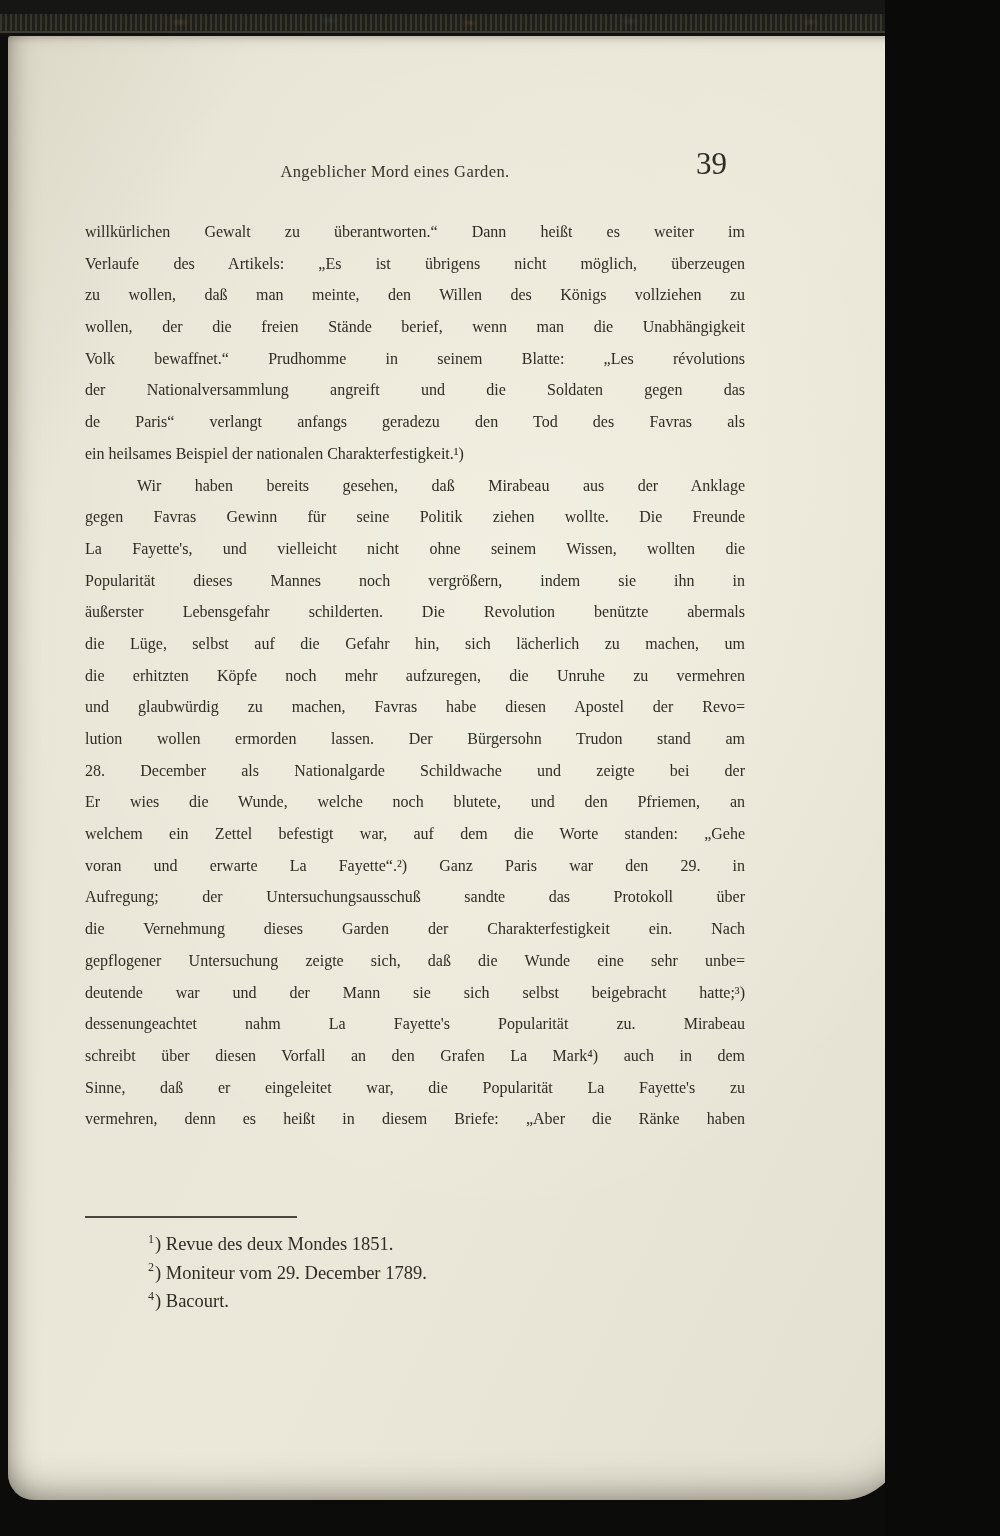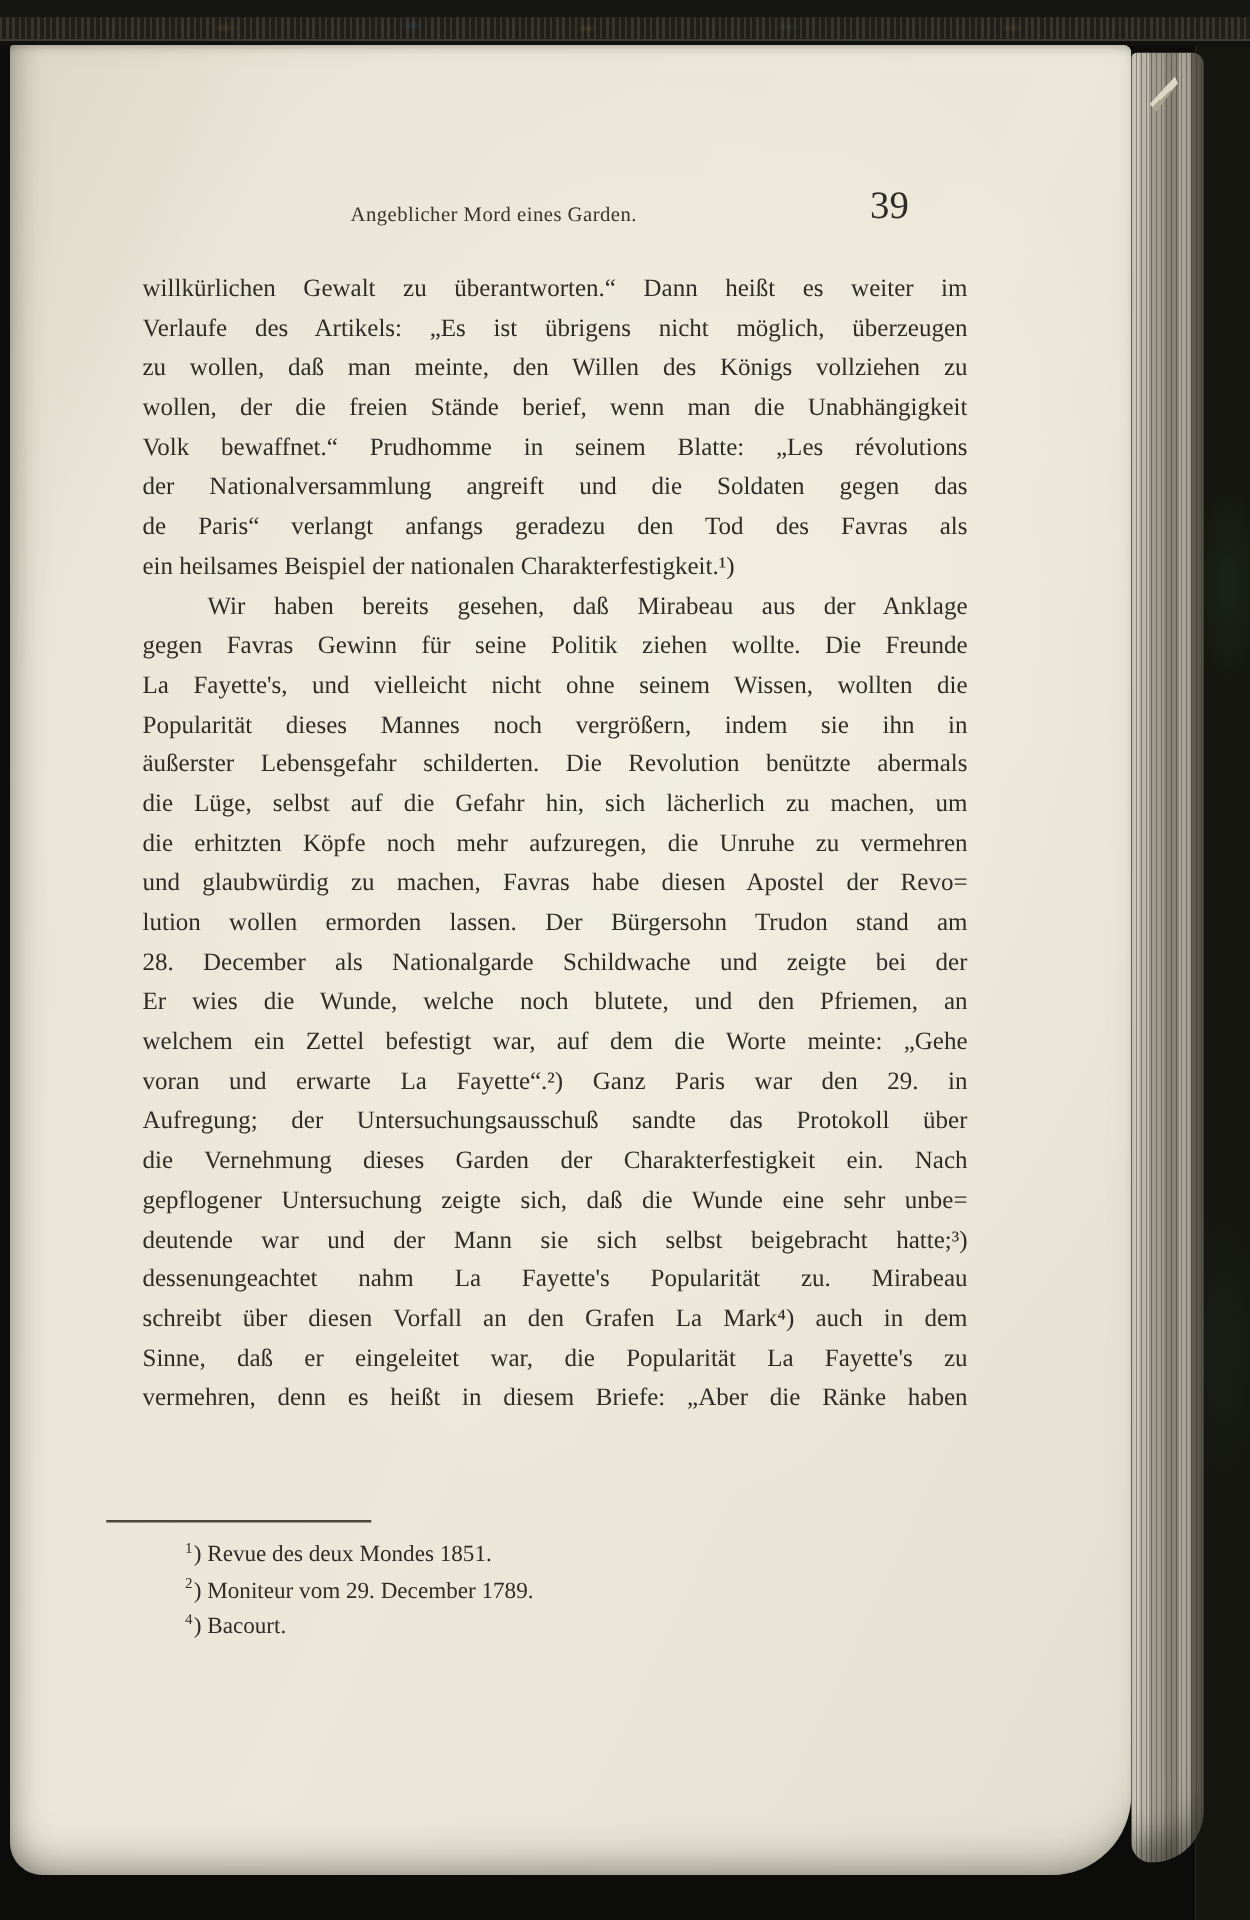--- a/index.html
+++ b/index.html
@@ -2,21 +2,21 @@
 <html><head>
 <meta charset="utf-8">
 <style>
   html, body {
     margin: 0; padding: 0;
     background: #0a0a09;
     font-family: "Liberation Serif", "DejaVu Serif", serif;
   }
   .scene {
     position: relative;
-    width: 1000px; height: 1536px;
+    width: 885px; height: 1536px;
     overflow: hidden;
     background: #0c0c0a;
   }
   
   .cloth-band {
     position: absolute; left: 0; top: 0; width: 1000px; height: 37px;
     background:
       radial-gradient(14px 6px at 18% 60%, rgba(94,72,40,.55), transparent 70%),
       radial-gradient(16px 6px at 33% 55%, rgba(52,74,96,.4), transparent 70%),
       radial-gradient(12px 5px at 47% 62%, rgba(110,84,42,.45), transparent 70%),
@@ -72,23 +72,22 @@
     font-size: 16.5px; letter-spacing: .4px;
     color: #35332c;
   }
   .page-number {
     position: absolute; left: 688px; top: 110px;
     font-size: 31px; color: #2e2c26;
   }
   .text-block {
     position: absolute; left: 77px; top: 180px; width: 660px;
     color: #2e2c26;
-    font-size: 20px; line-height: 31.7px;
+    font-size: 16px; line-height: 31.7px;
     hyphens: none;
-    margin-left: 29px;
   }
   .text-line {
     text-align: justify;
     text-align-last: justify;
     white-space: normal;
     overflow: hidden; height: 31.7px;
   }
   .text-line.no-justify { text-align-last: left; }
   .text-line.indent { text-indent: 52px; }
   .footnote-rule {
@@ -131,21 +130,21 @@
         <div class="text-line">gegen Favras Gewinn für seine Politik ziehen wollte.  Die Freunde</div>
         <div class="text-line">La Fayette's, und vielleicht nicht ohne seinem Wissen, wollten die</div>
         <div class="text-line">Popularität dieses Mannes noch vergrößern, indem sie ihn in</div>
         <div class="text-line">äußerster Lebensgefahr schilderten.  Die Revolution benützte abermals</div>
         <div class="text-line">die Lüge, selbst auf die Gefahr hin, sich lächerlich zu machen, um</div>
         <div class="text-line">die erhitzten Köpfe noch mehr aufzuregen, die Unruhe zu vermehren</div>
         <div class="text-line">und glaubwürdig zu machen, Favras habe diesen Apostel der Revo=</div>
         <div class="text-line">lution wollen ermorden lassen.  Der Bürgersohn Trudon stand am</div>
         <div class="text-line">28. December als Nationalgarde Schildwache und zeigte bei der</div>
         <div class="text-line">Er wies die Wunde, welche noch blutete, und den Pfriemen, an</div>
-        <div class="text-line">welchem ein Zettel befestigt war, auf dem die Worte meinte: „Gehe</div>
+        <div class="text-line">welchem ein Zettel befestigt war, auf dem die Worte standen: „Gehe</div>
         <div class="text-line">voran und erwarte La Fayette“.²)  Ganz Paris war den 29. in</div>
         <div class="text-line">Aufregung; der Untersuchungsausschuß sandte das Protokoll über</div>
         <div class="text-line">die Vernehmung dieses Garden der Charakterfestigkeit ein.  Nach</div>
         <div class="text-line">gepflogener Untersuchung zeigte sich, daß die Wunde eine sehr unbe=</div>
         <div class="text-line">deutende war und der Mann sie sich selbst beigebracht hatte;³)</div>
         <div class="text-line">dessenungeachtet nahm La Fayette's Popularität zu.  Mirabeau</div>
         <div class="text-line">schreibt über diesen Vorfall an den Grafen La Mark⁴) auch in dem</div>
         <div class="text-line">Sinne, daß er eingeleitet war, die Popularität La Fayette's zu</div>
         <div class="text-line">vermehren, denn es heißt in diesem Briefe: „Aber die Ränke haben</div>
       </div>

